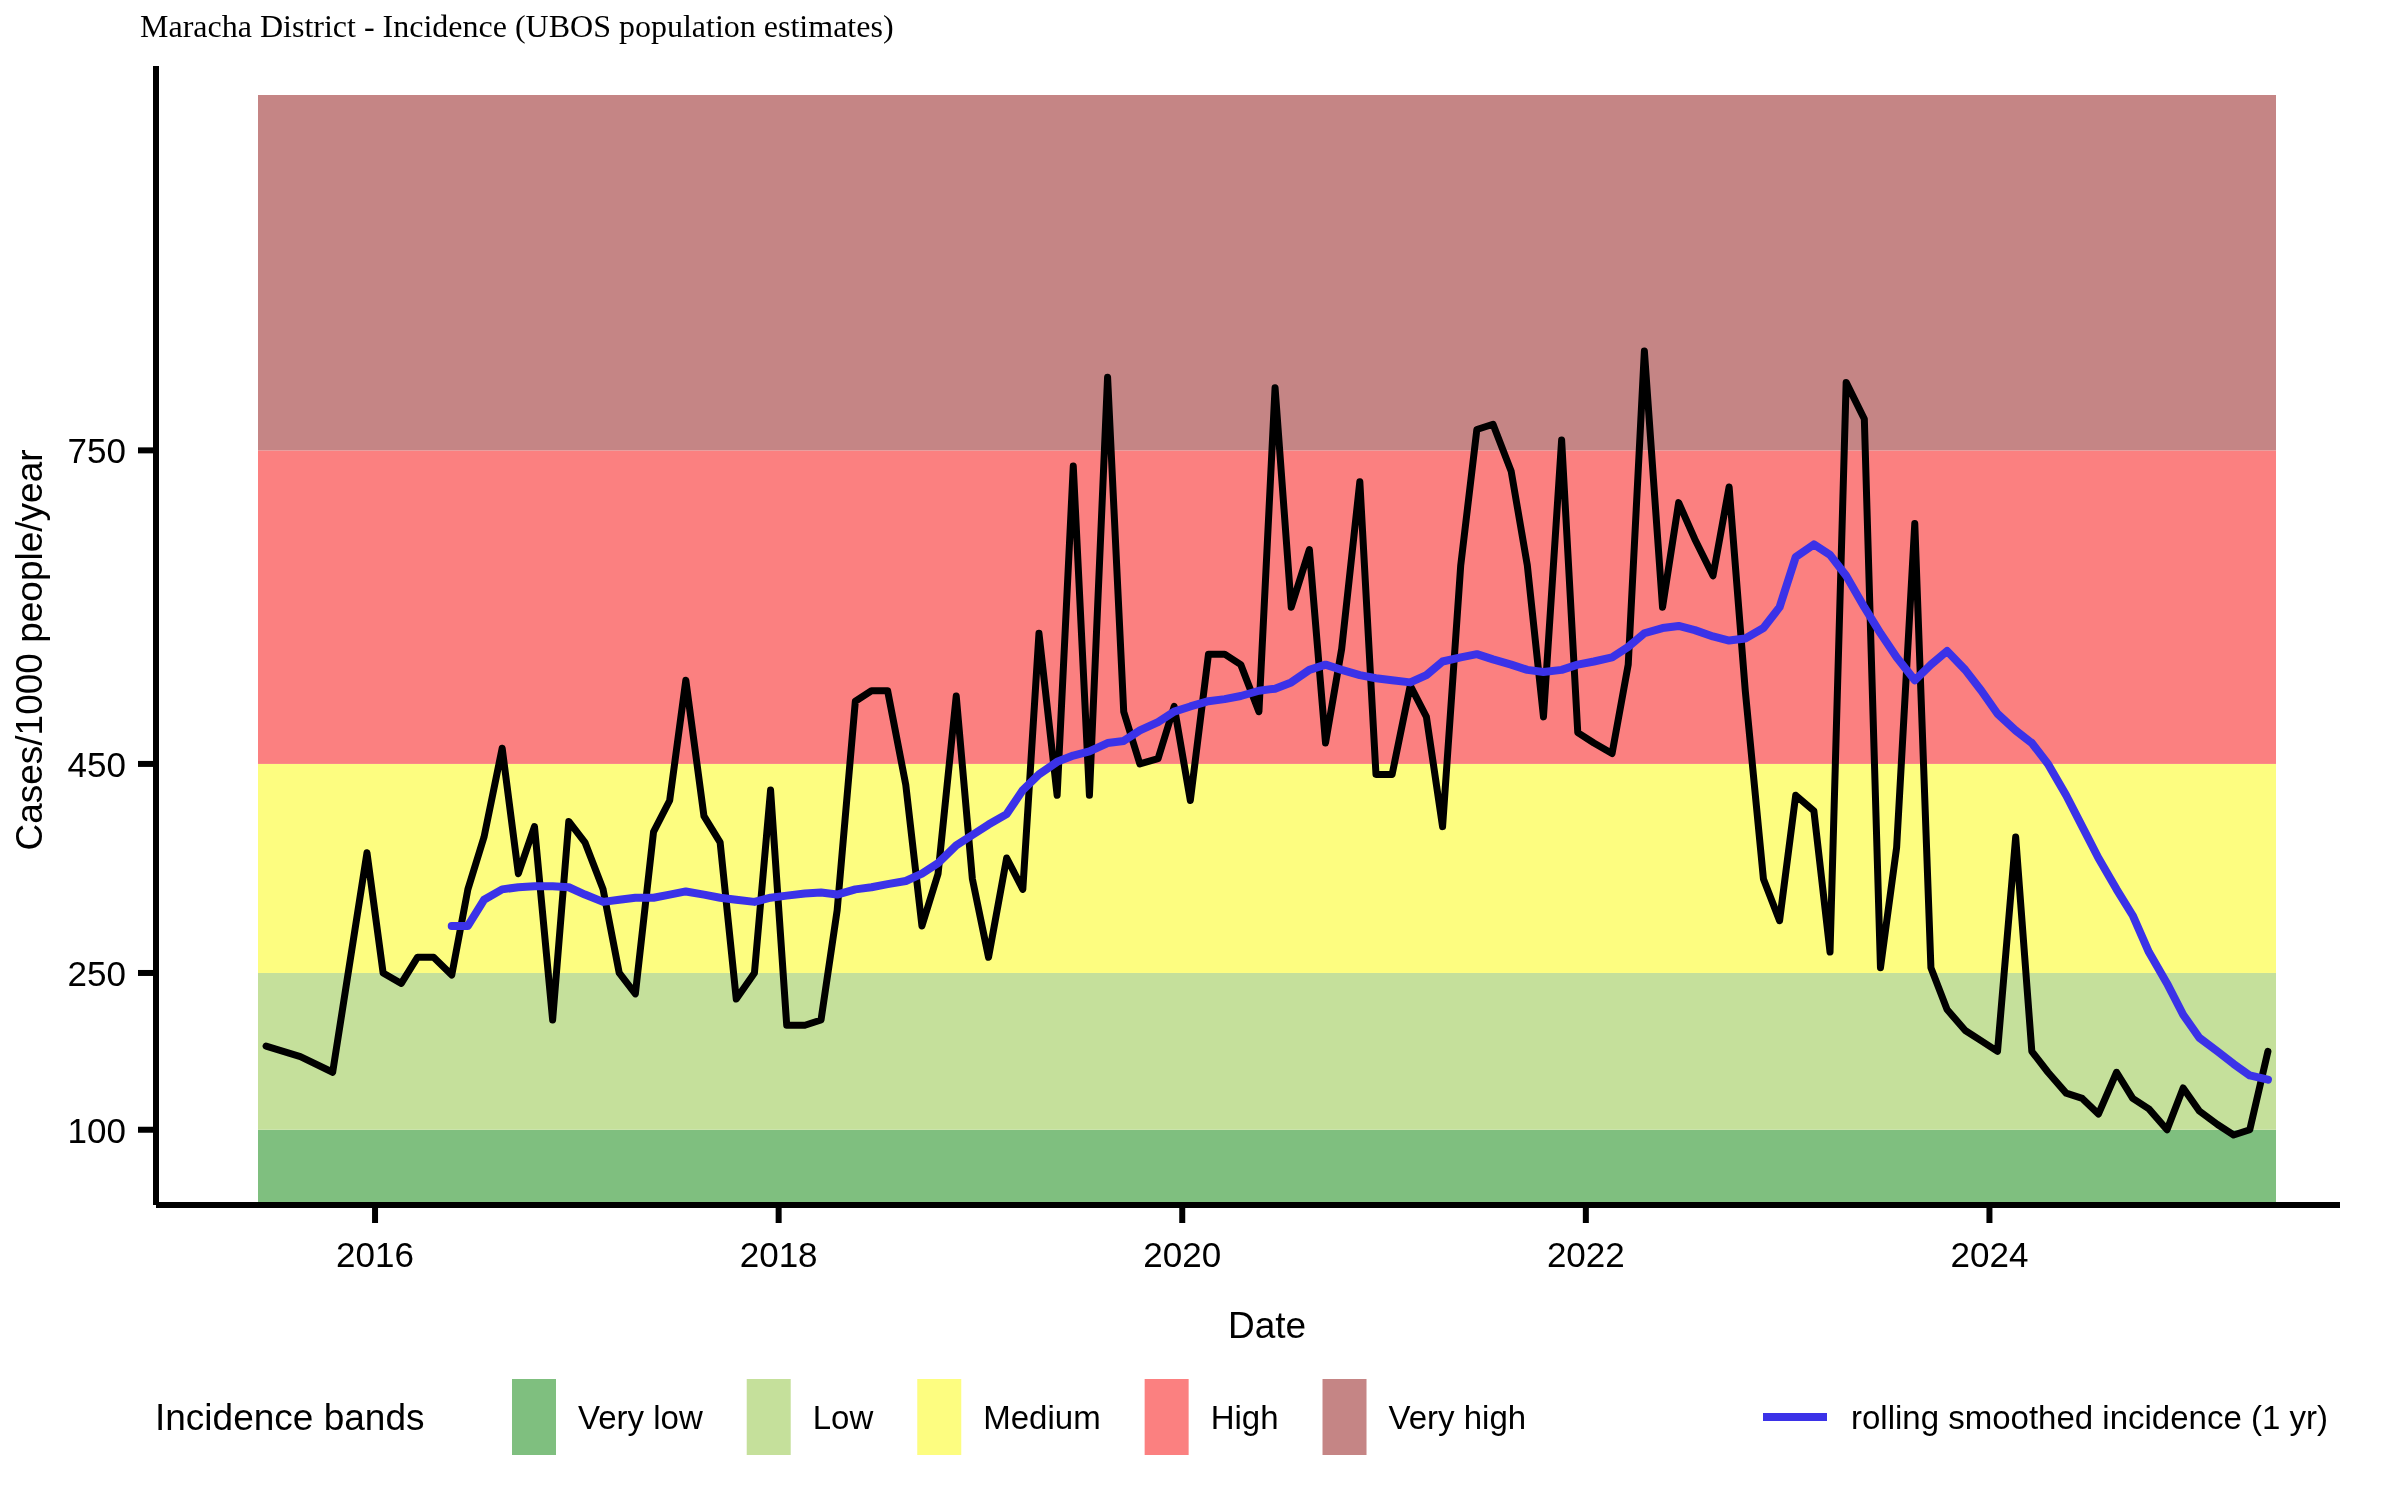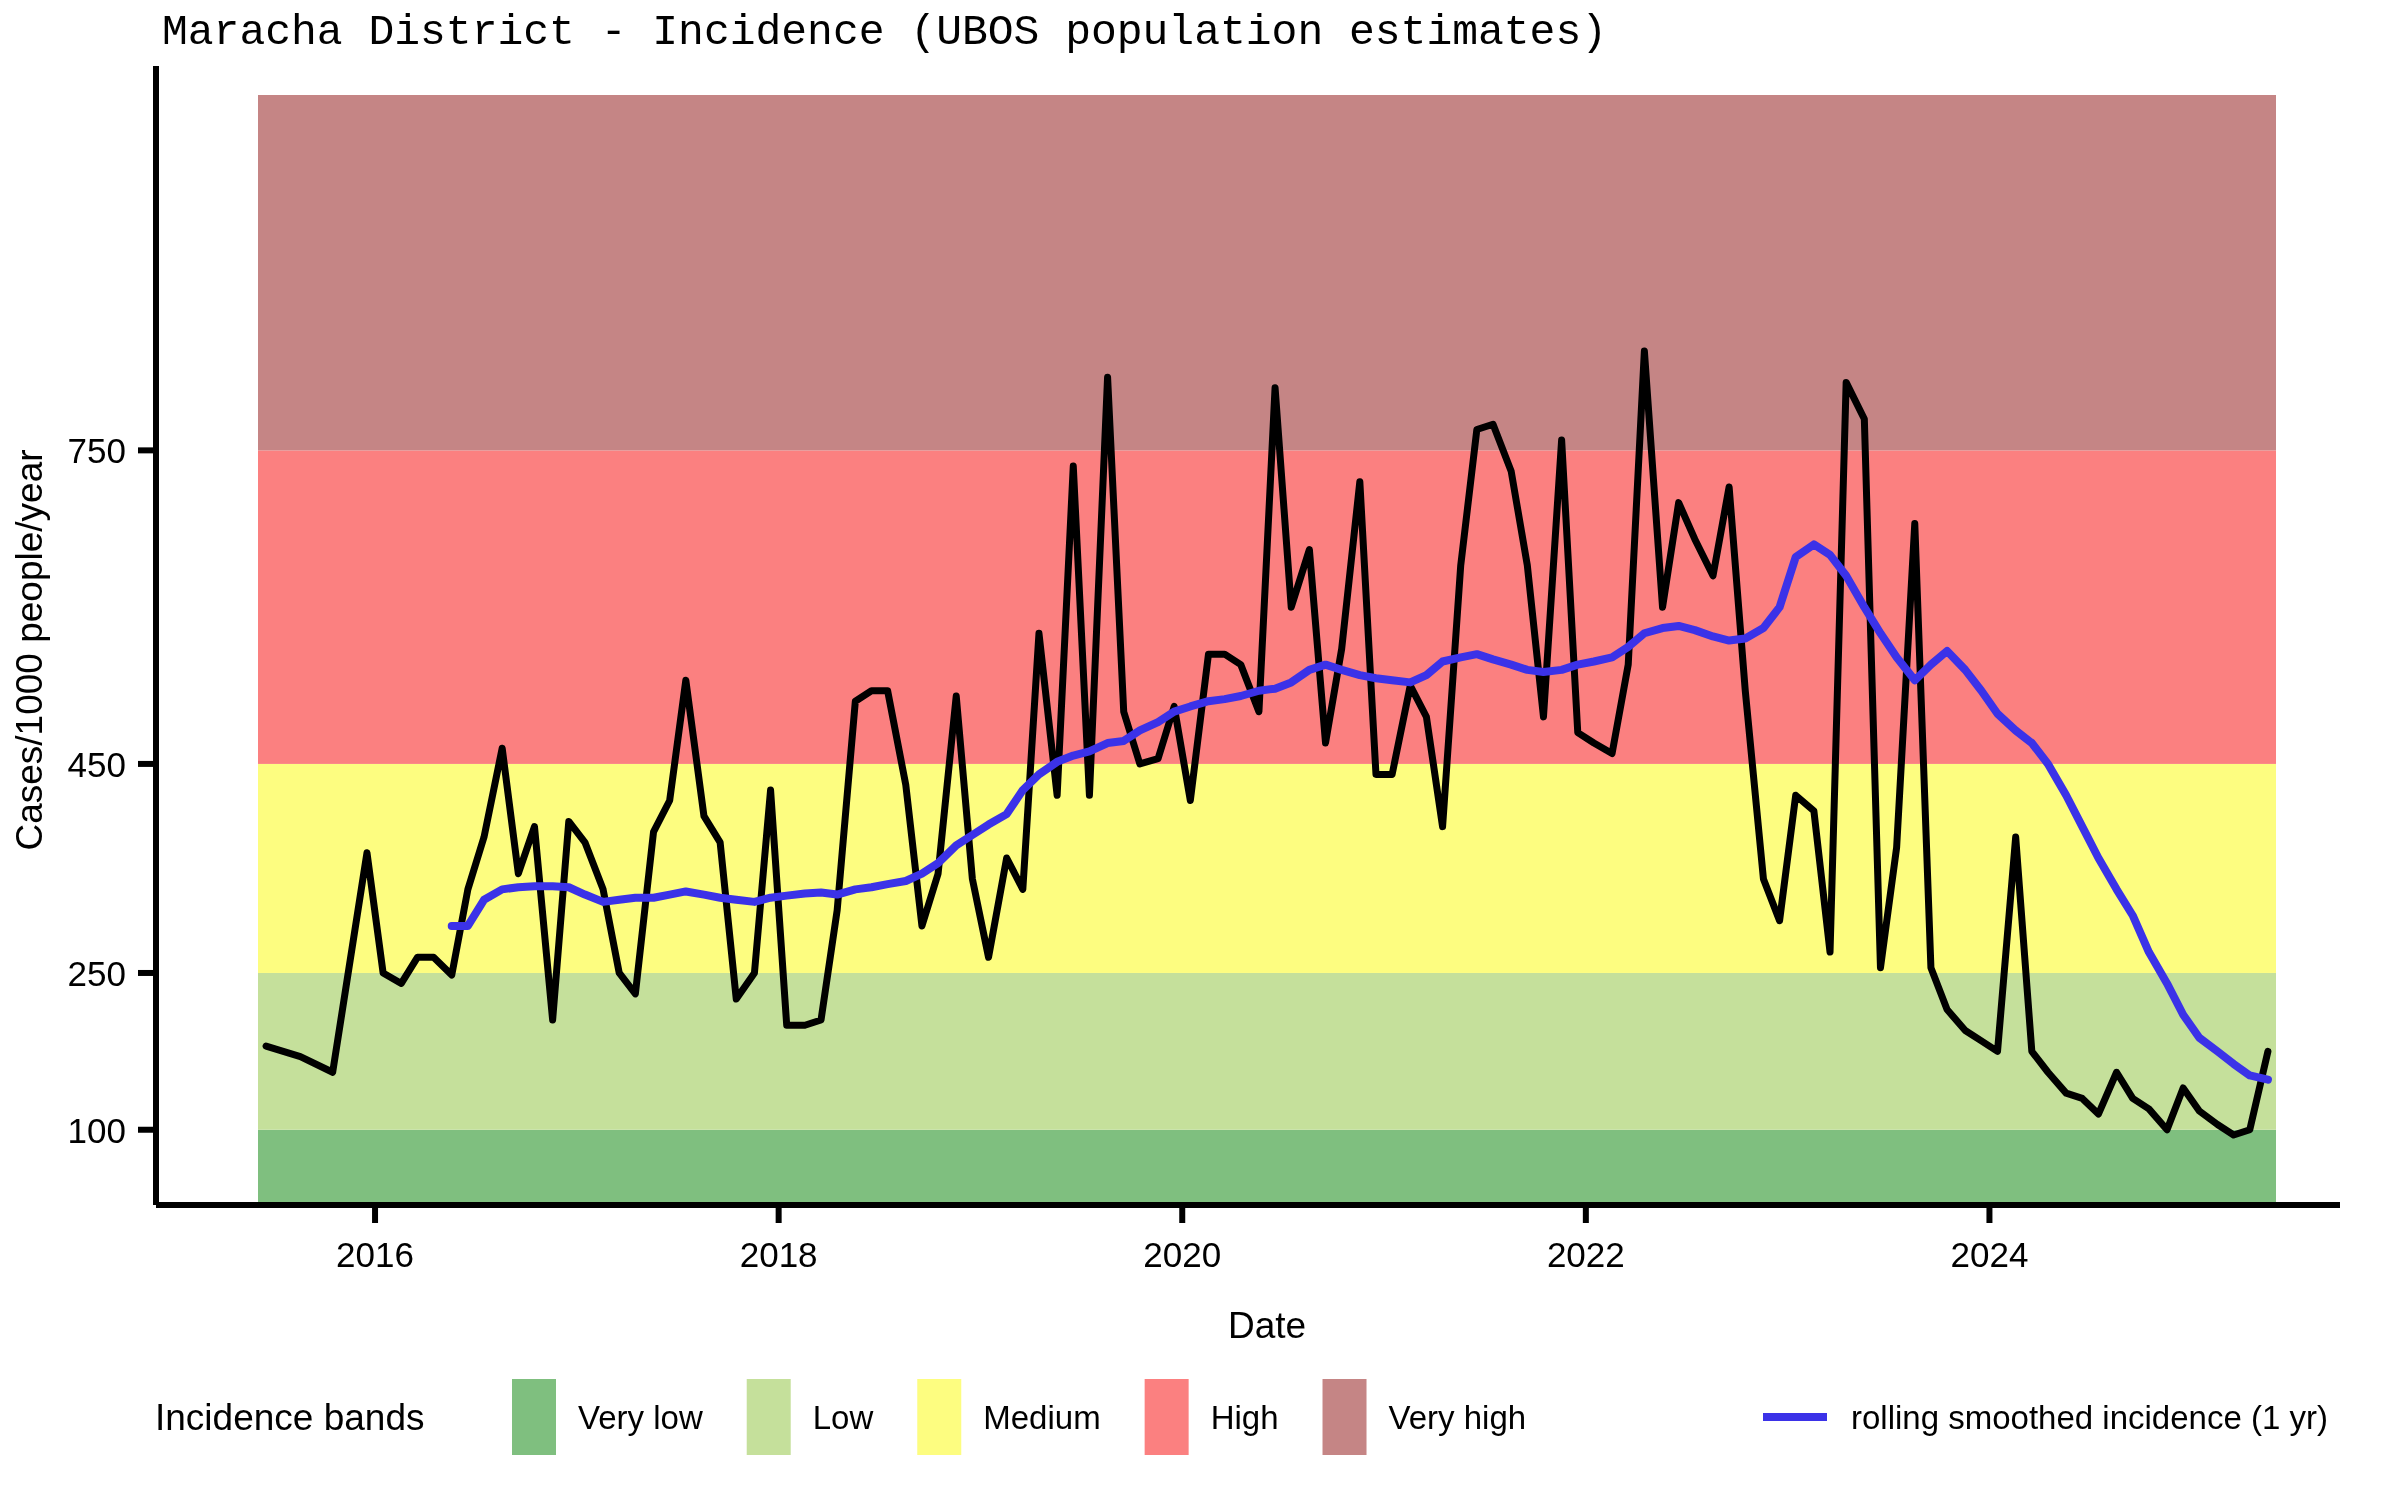--- a/index.html
+++ b/index.html
@@ -14,24 +14,24 @@
     overflow: hidden;
   }
   #figure {
     position: relative;
     width: 2400px;
     height: 1500px;
     background: #ffffff;
   }
   .chart-title {
     position: absolute;
-    left: 162px;
+    left: 140px;
     top: 8px;
-    font-size: 43px;
-    font-family: Liberation Mono, monospace;
+    font-size: 32px;
+    font-family: Liberation Serif, serif;
     color: #000000;
     letter-spacing: 0px;
     white-space: nowrap;
   }
   svg.plot {
     position: absolute;
     left: 0;
     top: 0;
     width: 2400px;
     height: 1500px;

